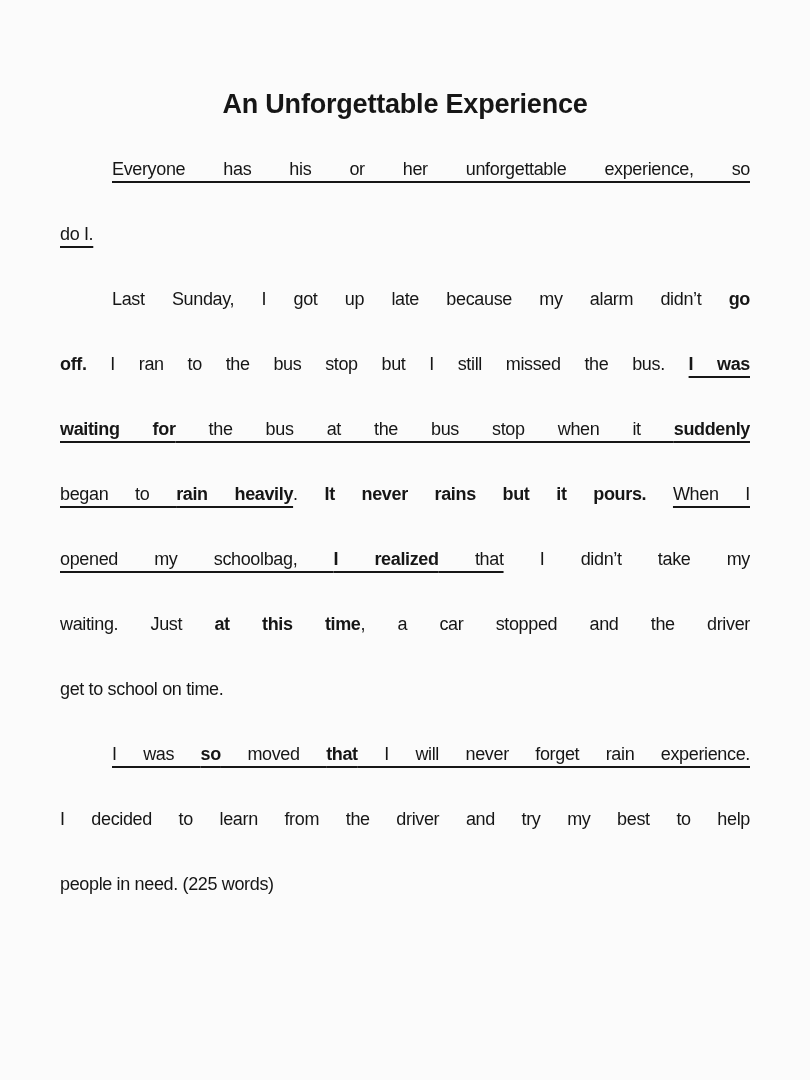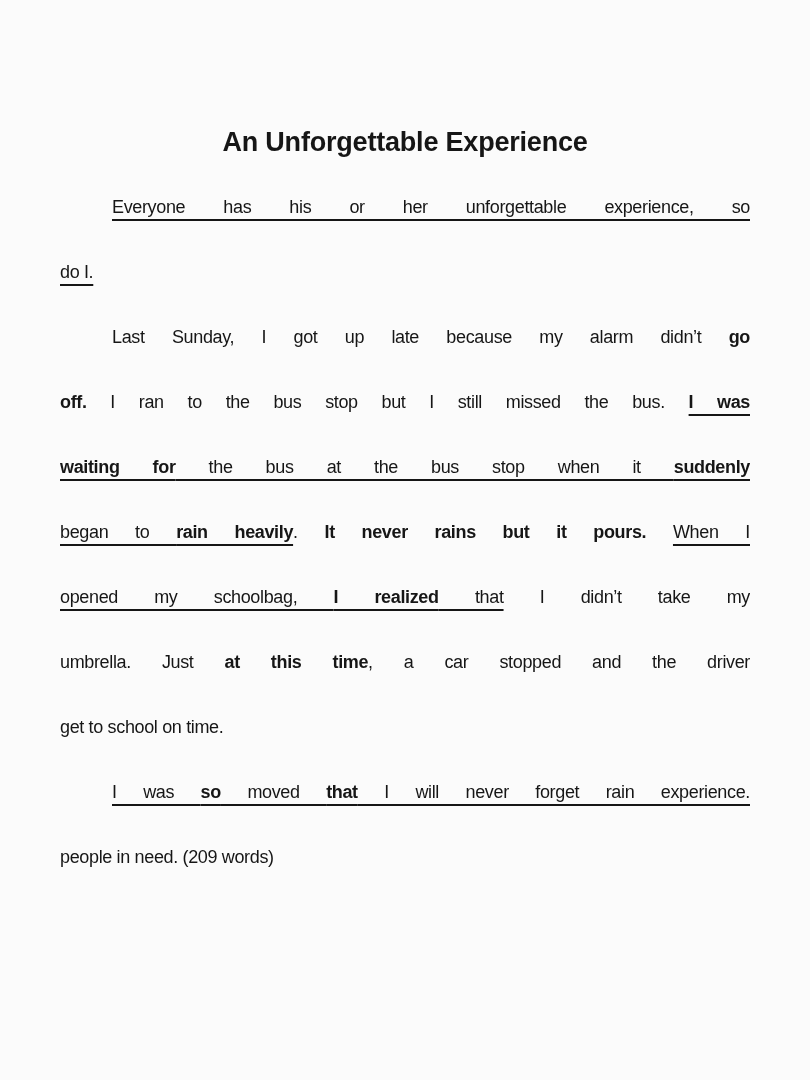--- a/index.html
+++ b/index.html
@@ -13,21 +13,20 @@
     color: #161616;
     font-family: "Liberation Sans", sans-serif;
     overflow: hidden;
   }
   .page {
     width: 810px;
     height: 892px;
     padding: 72px 60px 0 60px;
     box-sizing: border-box;
     background: #fbfbfb;
-    margin-top: 38px;
   }
   .title-line {
     font-size: 27px;
     font-weight: 700;
     line-height: 65px;
     height: 65px;
     text-align: center;
     letter-spacing: -0.2px;
     white-space: nowrap;
   }
@@ -60,18 +59,19 @@
 <div class="page">
   <div class="title-line">An Unforgettable Experience</div>
   <div>
       <div class="line justify indent"><span class="seg underline">Everyone has his or her unforgettable experience, so</span></div>
       <div class="line"><span class="seg underline">do I.</span></div>
       <div class="line justify indent"><span class="seg">Last Sunday, I got up late because my alarm didn’t </span><span class="seg bold">go</span></div>
       <div class="line justify"><span class="seg bold">off.</span><span class="seg"> I ran to the bus stop but I still missed the bus. </span><span class="seg bold underline">I was</span></div>
       <div class="line justify"><span class="seg bold underline">waiting for</span><span class="seg underline"> the bus at the bus stop when it </span><span class="seg bold underline">suddenly</span></div>
       <div class="line justify"><span class="seg underline">began to </span><span class="seg bold underline">rain heavily</span><span class="seg">. </span><span class="seg bold">It never rains but it pours.</span><span class="seg"> </span><span class="seg underline">When I</span></div>
       <div class="line justify"><span class="seg underline">opened my schoolbag, </span><span class="seg bold underline">I realized</span><span class="seg underline"> that</span><span class="seg"> I didn’t take my</span></div>
-      <div class="line justify"><span class="seg">umbrella. Just </span><span class="seg bold">at this time</span><span class="seg">, a car stopped and the driver</span></div>
+      <div class="line justify"><span class="seg">waiting. Just </span><span class="seg bold">at this time</span><span class="seg">, a car stopped and the driver</span></div>
       <div class="line"><span class="seg">get to school on time.</span></div>
       <div class="line justify indent"><span class="seg underline">I was </span><span class="seg bold underline">so</span><span class="seg underline"> moved </span><span class="seg bold underline">that</span><span class="seg underline"> I will never forget rain experience.</span></div>
-      <div class="line"><span class="seg">people in need. (209 words)</span></div>
+      <div class="line justify"><span class="seg">I decided to learn from the driver and try my best to help</span></div>
+      <div class="line"><span class="seg">people in need. (225 words)</span></div>
     </div>
 </div>
 
 </body></html>

